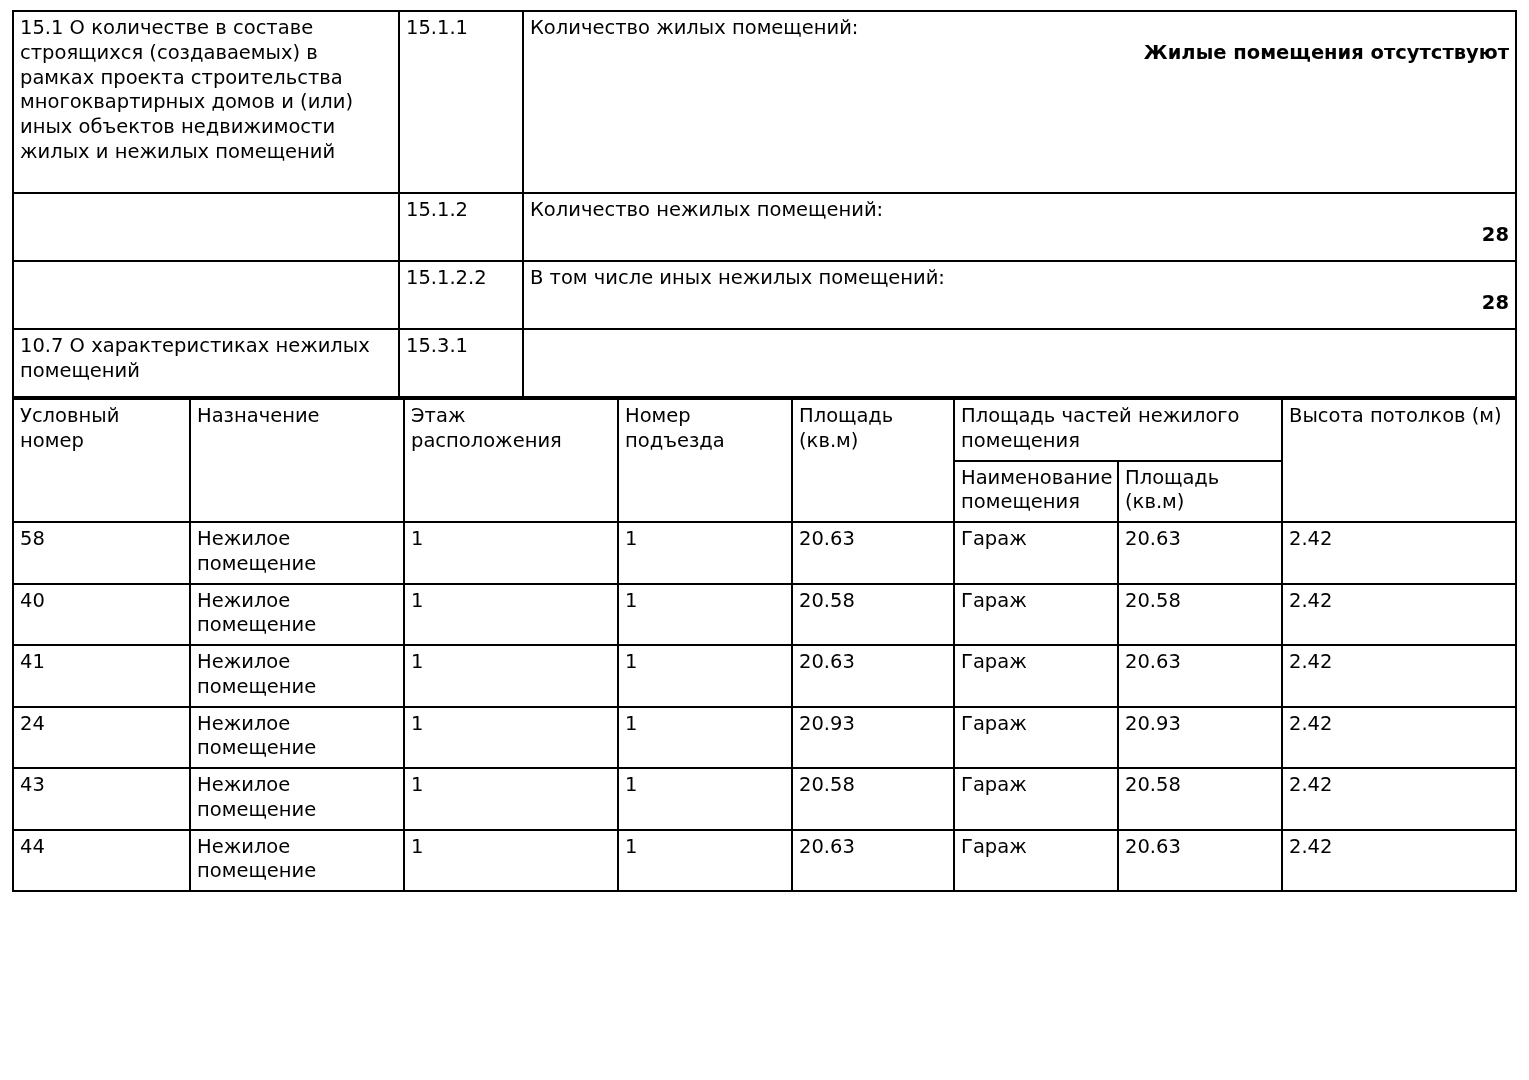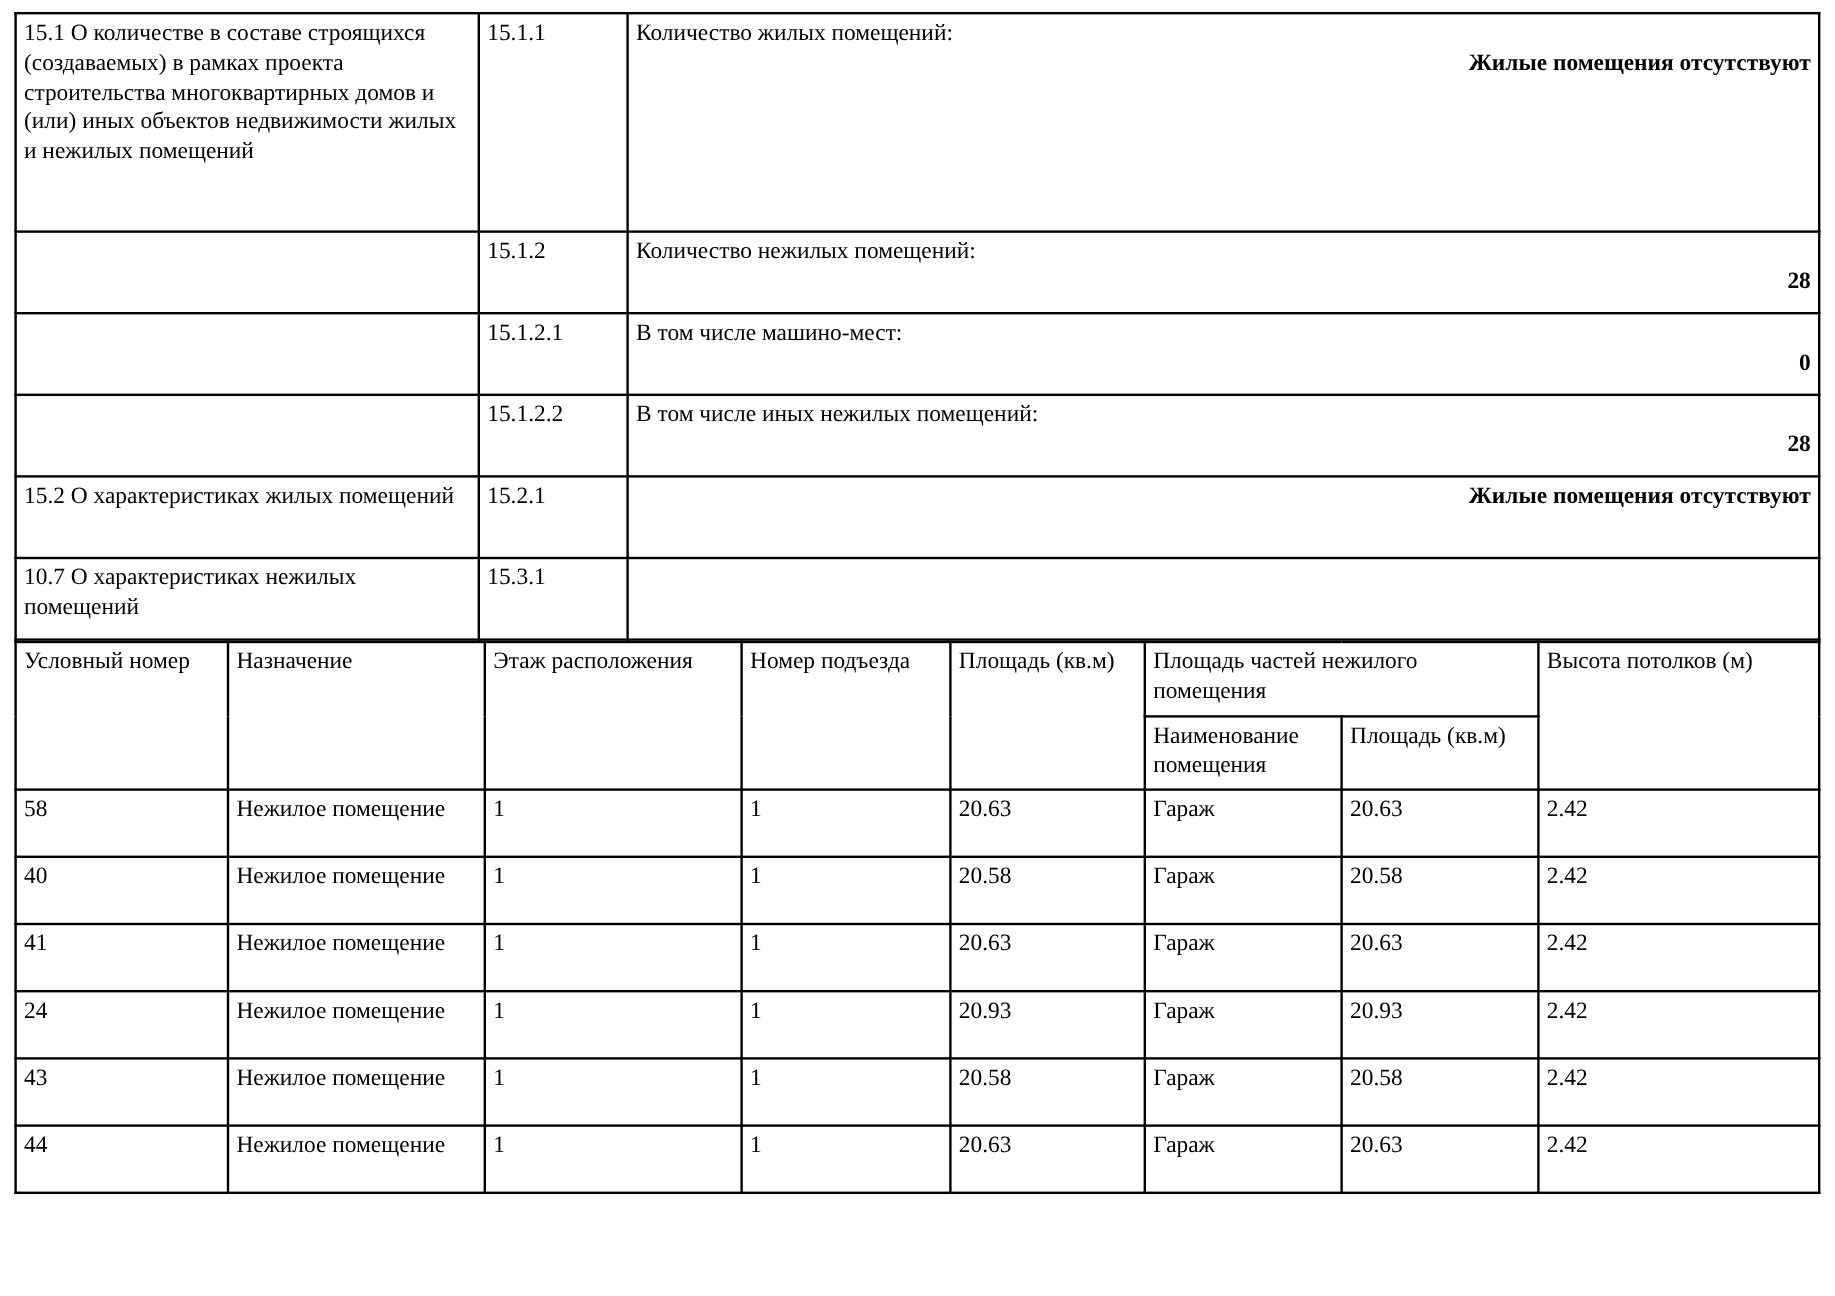--- a/index.html
+++ b/index.html
@@ -9,21 +9,20 @@
   }
   body {
     width: 1529px;
     font-family: "DejaVu Sans", sans-serif;
     color: #000000;
   }
   .page {
     width: 1320px;
     box-sizing: border-box;
     padding: 10px 12px 0 12px;
-    font-family: Liberation Serif, serif;
   }
   table {
     border-collapse: collapse;
     width: 1505px;
     table-layout: fixed;
   }
   td, th {
     border: 2px solid #000000;
     vertical-align: top;
     padding: 4px 6px 6px 6px;
@@ -72,39 +71,24 @@
       <tr class="mid-row">
         <td class="sec-label"></td>
         <td class="sec-code">15.1.2</td>
         <td class="sec-value">
           <span class="q-line">Количество нежилых помещений:</span>
           <span class="a-line">28</span>
         </td>
       </tr>
       <tr class="mid-row">
         <td class="sec-label"></td>
-        <td class="sec-code">15.1.2.1</td>
-        <td class="sec-value">
-          <span class="q-line">В том числе машино-мест:</span>
-          <span class="a-line">0</span>
-        </td>
-      </tr>
-      <tr class="mid-row">
-        <td class="sec-label"></td>
         <td class="sec-code">15.1.2.2</td>
         <td class="sec-value">
           <span class="q-line">В том числе иных нежилых помещений:</span>
           <span class="a-line">28</span>
-        </td>
-      </tr>
-      <tr class="mid-row">
-        <td class="sec-label">15.2 О характеристиках жилых помещений</td>
-        <td class="sec-code">15.2.1</td>
-        <td class="sec-value">
-          <span class="a-line">Жилые помещения отсутствуют</span>
         </td>
       </tr>
       <tr class="mid-row">
         <td class="sec-label">10.7 О характеристиках нежилых помещений</td>
         <td class="sec-code">15.3.1</td>
         <td class="sec-value">
           <span class="a-line"></span>
         </td>
       </tr>
     </tbody>

